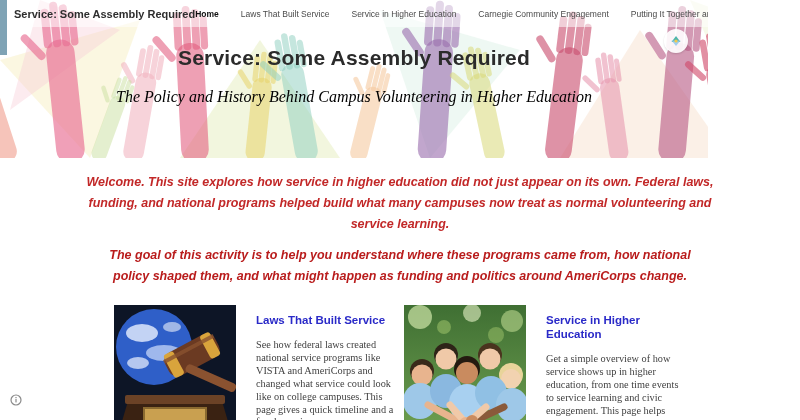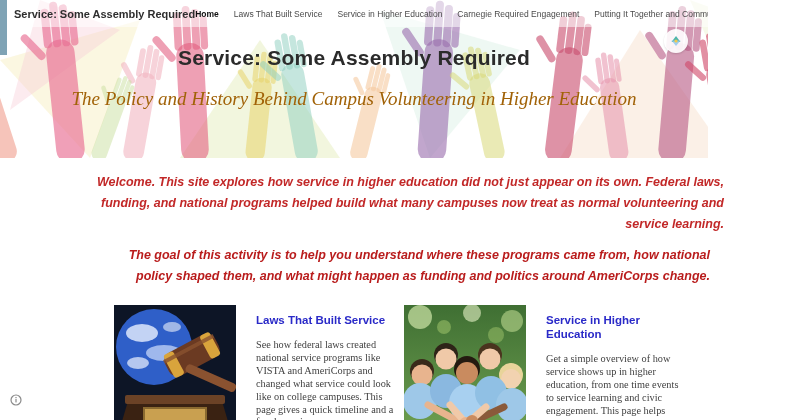--- a/index.html
+++ b/index.html
@@ -11,42 +11,42 @@
   
   .hero{position:relative;width:708px;height:158px;background:#fff;overflow:hidden;}
   .hero svg.hands{position:absolute;left:0;top:0;}
   .edge-strip{position:absolute;left:0;top:0;width:7px;height:55px;background:#7fa3b5;z-index:6;}
   .topbar{
     position:absolute;left:0;top:0;right:0;height:27px;z-index:5;
     display:flex;align-items:center;background:rgba(255,255,255,0.55);
     padding:0 10px 0 14px;box-sizing:border-box;
   }
   .site-title{font-size:11px;font-weight:700;color:#2e2e2e;white-space:nowrap;}
-  .nav{margin-left:auto;display:flex;align-items:center;gap:15px;}
+  .nav{margin-left:auto;display:flex;align-items:center;gap:22px;}
   .nav-item{font-size:8.5px;color:#4a4a4a;white-space:nowrap;cursor:pointer;}
   .nav-item.active{font-weight:700;color:#111;}
   .search-btn{margin-left:13px;width:13px;height:13px;cursor:pointer;display:flex;}
   .badge{
     position:absolute;right:20px;top:29px;width:24px;height:24px;border-radius:50%;
     background:rgba(255,255,255,0.9);box-shadow:0 1px 2px rgba(0,0,0,0.15);
     display:flex;align-items:center;justify-content:center;z-index:5;cursor:pointer;
   }
   .hero-title{
     position:absolute;left:0;right:0;top:46px;text-align:center;z-index:4;
     font-size:21px;font-weight:700;color:#2b2b2b;letter-spacing:0.2px;
   }
   .hero-subtitle{
     position:absolute;left:0;right:0;top:88px;text-align:center;z-index:4;
     font-family:"Liberation Serif",serif;font-style:italic;
-    font-size:19px;color:#a16207;
+    font-size:16px;color:#000000;
   }
   
   .intro{padding-top:14px;}
   .intro p{
-    margin:0 auto;text-align:right;font-style:italic;font-weight:700;
+    margin:0 auto;text-align:center;font-style:italic;font-weight:700;
     font-size:12.5px;line-height:21px;font-family:"Liberation Sans",sans-serif;
   }
   .intro .p1{width:648px;}
   .intro .p2{width:620px;margin-top:10px;}
   
   .cards{display:flex;width:572px;margin:18px auto 0 auto;gap:8px;}
   .card{display:flex;flex:1;}
   .card .img-box{width:122px;height:130px;flex:none;overflow:hidden;}
   .card .txt{margin-left:20px;width:140px;padding-top:8px;}
   .card h3{margin:0;font-size:11.5px;font-weight:700;line-height:14px;}
@@ -98,21 +98,21 @@
   </svg>
 
   <div class="edge-strip"></div>
 
   <div class="topbar">
     <span class="site-title">Service: Some Assembly Required</span>
     <nav class="nav">
       <span class="nav-item active">Home</span>
       <span class="nav-item">Laws That Built Service</span>
       <span class="nav-item">Service in Higher Education</span>
-      <span class="nav-item">Carnegie Required Engagement</span>
+      <span class="nav-item">Carnegie Community Engagement</span>
       <span class="nav-item">Putting It Together and Community</span>
     </nav>
     <span class="search-btn">
       <svg width="13" height="13" viewBox="0 0 24 24">
         <circle cx="10" cy="10" r="6.5" fill="none" stroke="#333" stroke-width="2.4"></circle>
         <line x1="15" y1="15" x2="21" y2="21" stroke="#333" stroke-width="2.4" stroke-linecap="round"></line>
       </svg>
     </span>
   </div>
 

